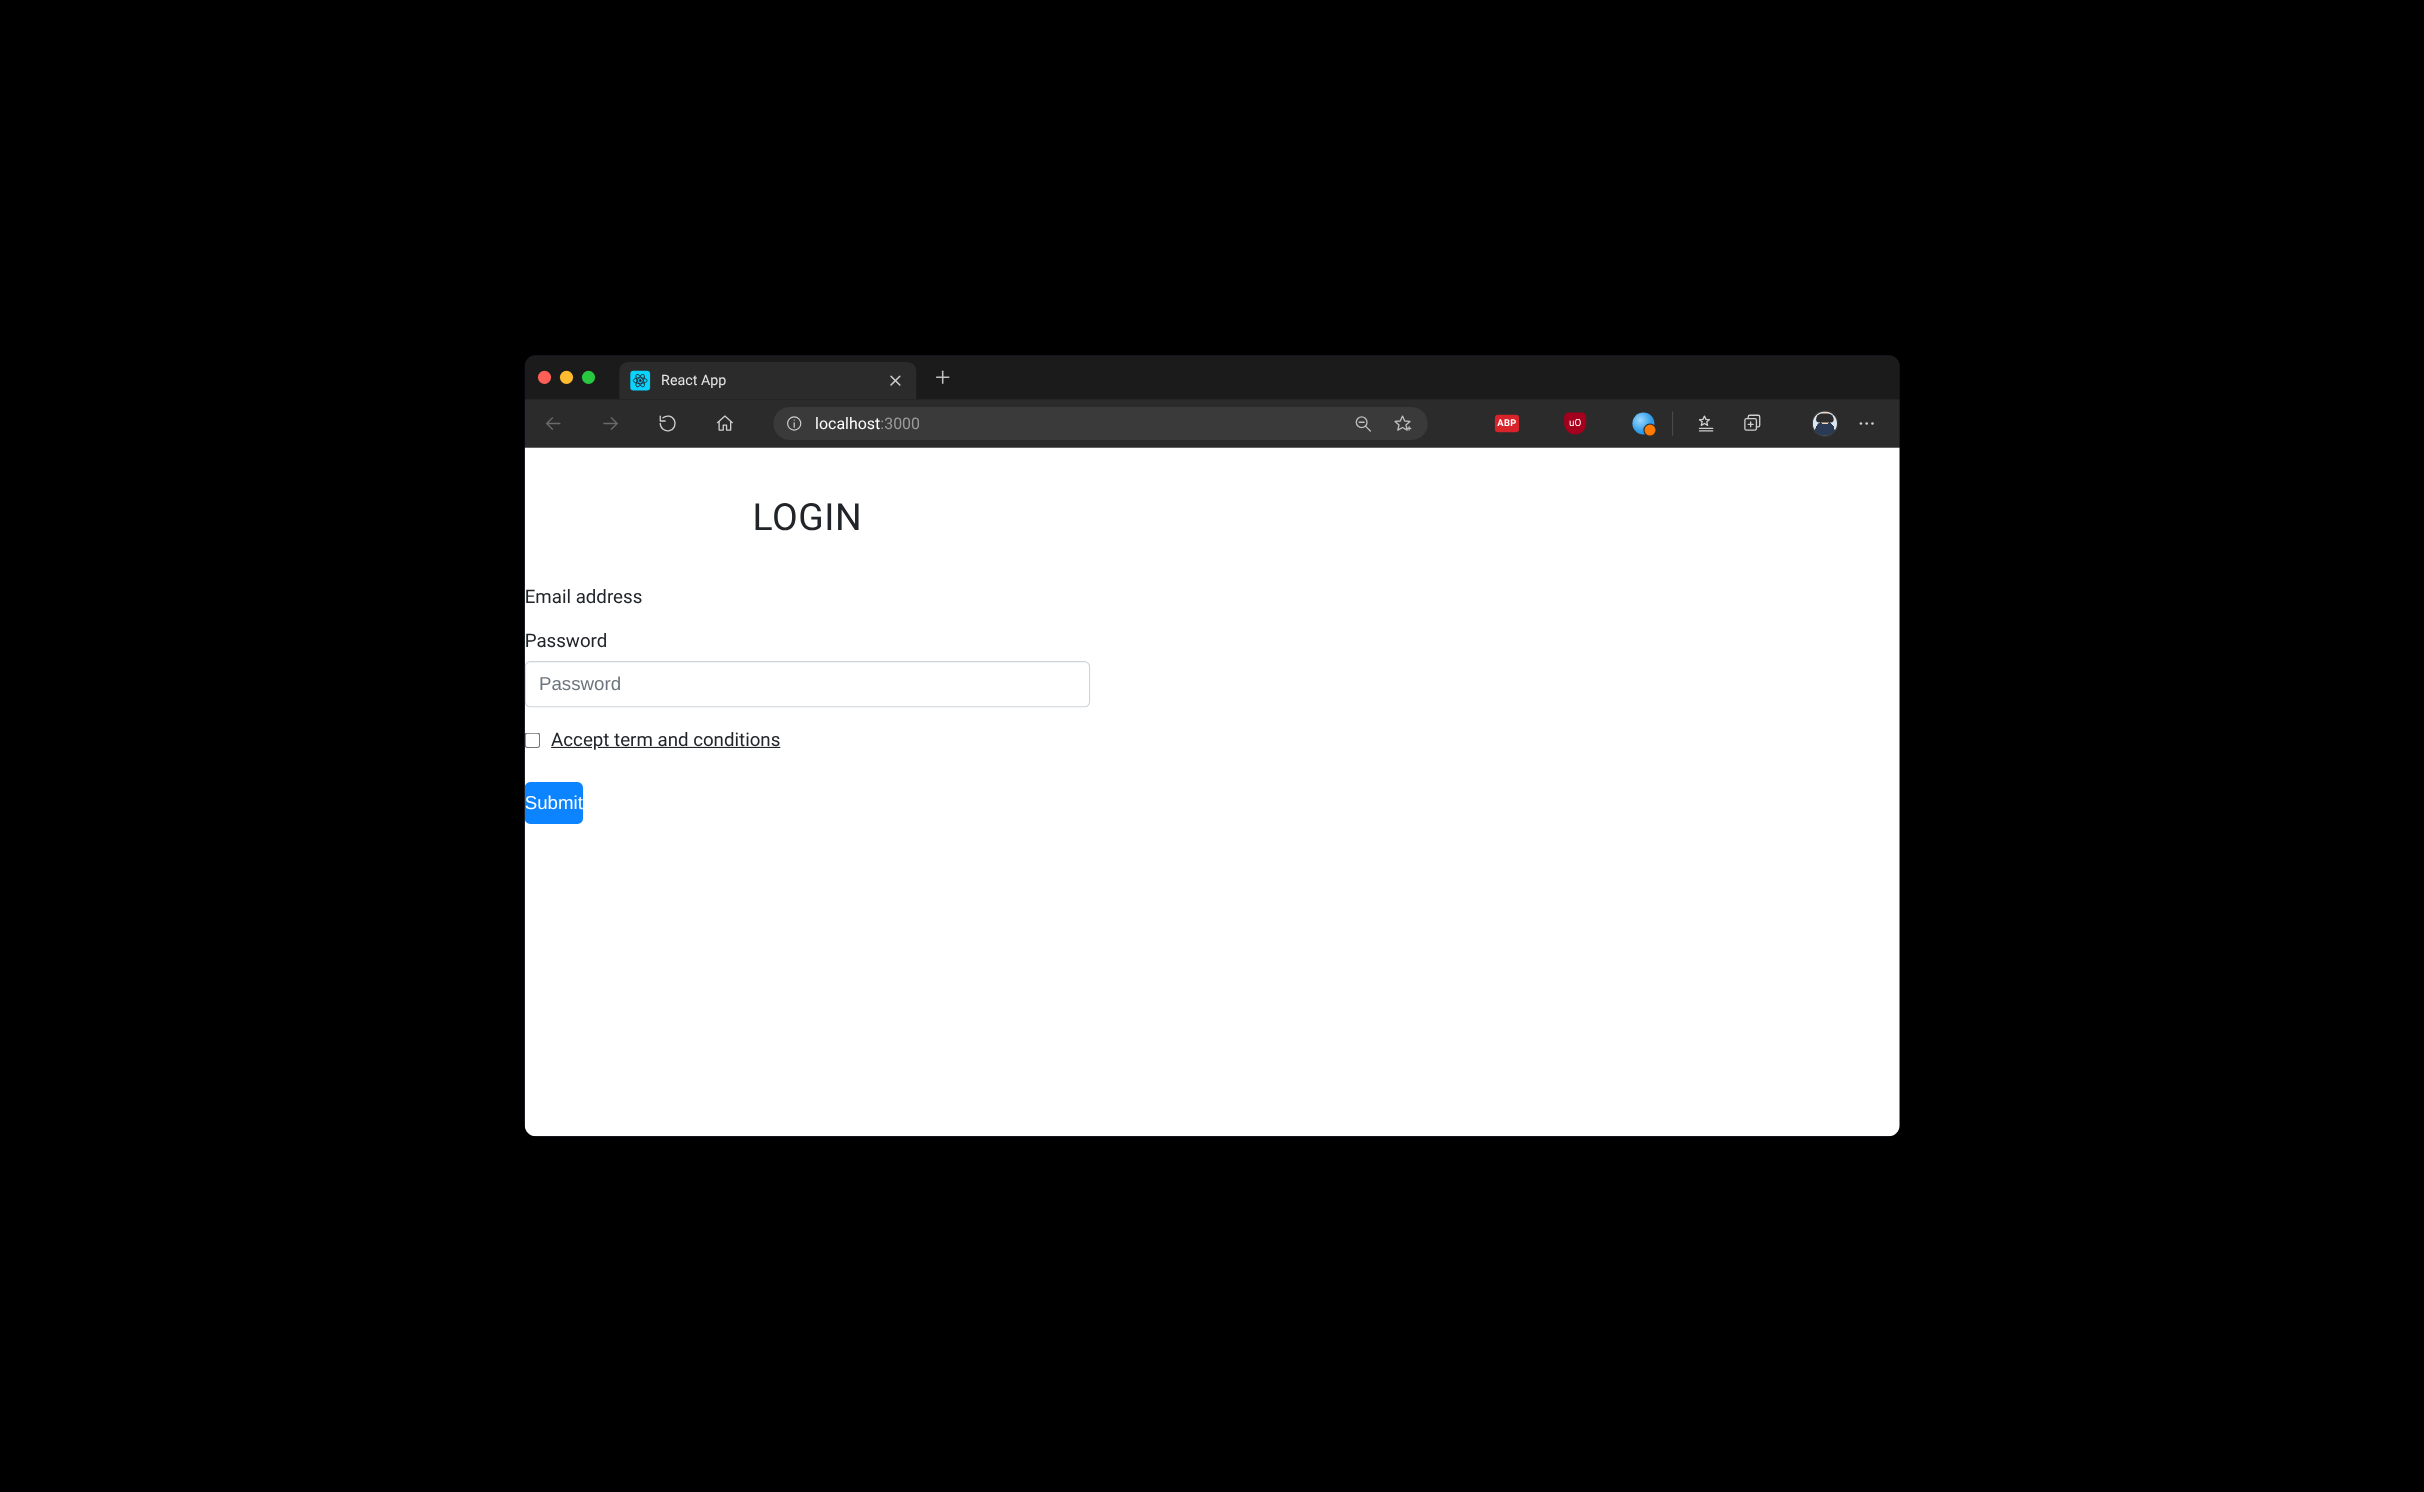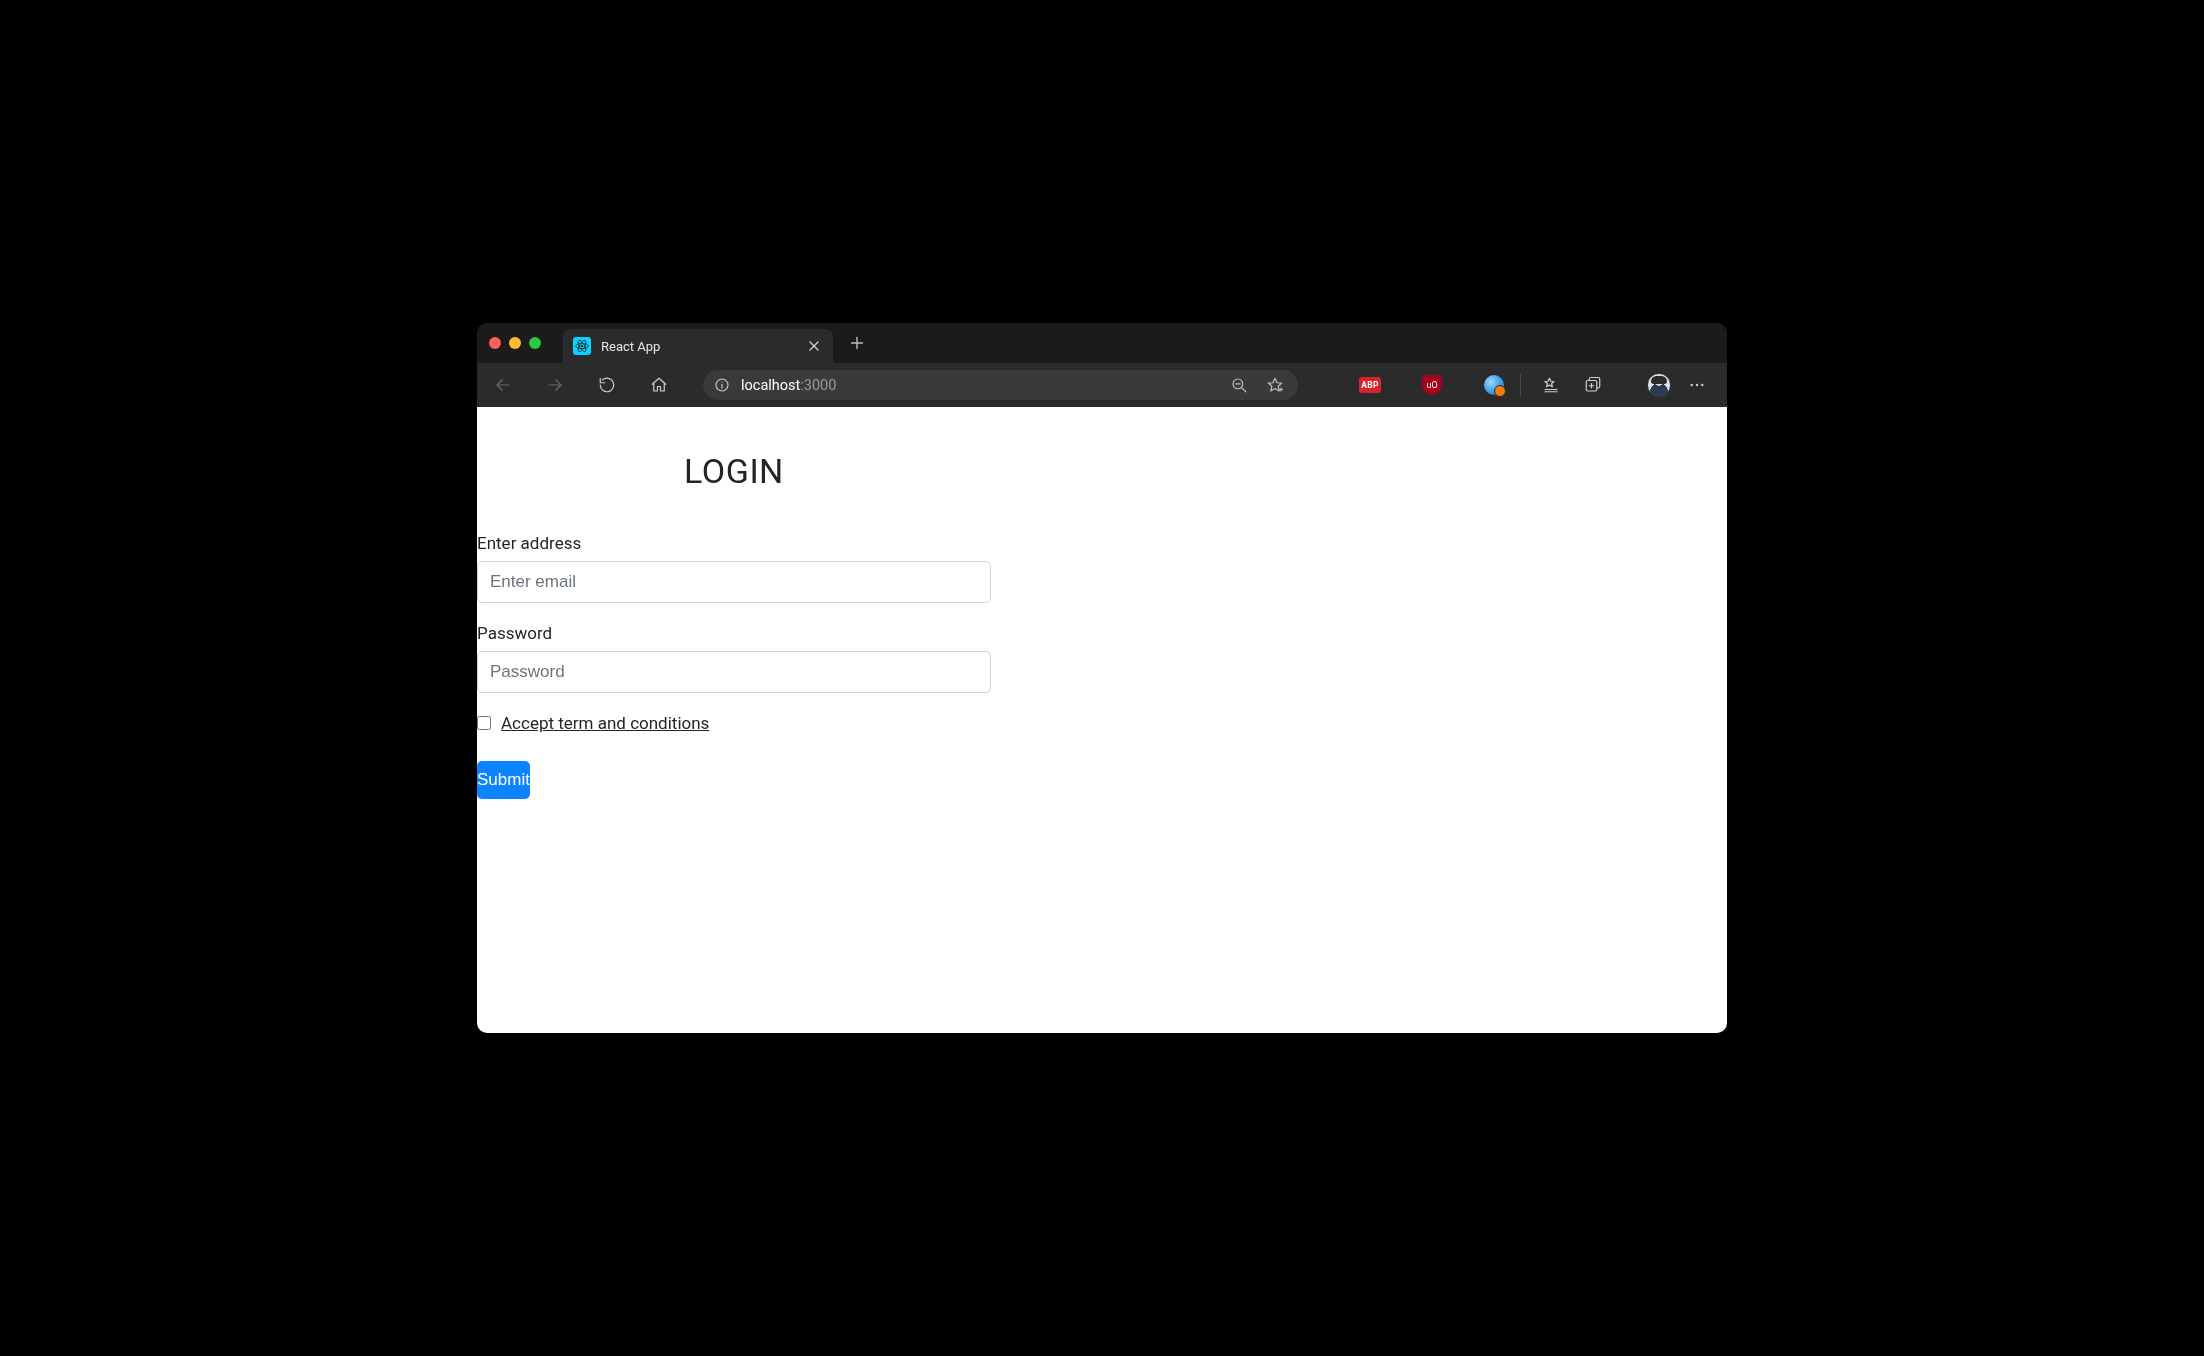--- a/index.html
+++ b/index.html
@@ -389,22 +389,21 @@
         </svg>
       </div>
     </div>
   </div>
 
   <div class="page">
     <div class="form-wrap">
       <h1 class="form-title">LOGIN</h1>
 
       <div class="form-group">
-        <label class="form-label">Enter address</label>
-        <input type="email" class="form-control" placeholder="Enter email" style="">
+        <label class="form-label">Email address</label>
       </div>
 
       <div class="form-group">
         <label class="form-label">Password</label>
         <input type="password" class="form-control" placeholder="Password" style="">
       </div>
 
       <div class="form-check">
         <input type="checkbox" id="terms" style="">
         <label for="terms" class="form-check-label">Accept term and conditions</label>

